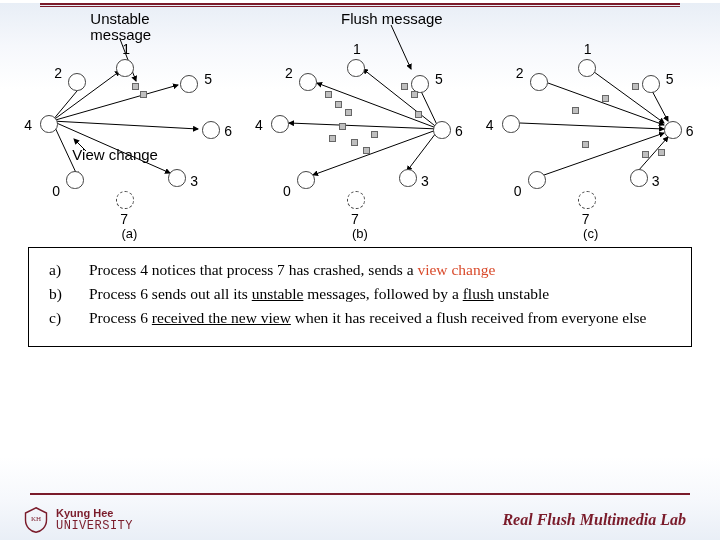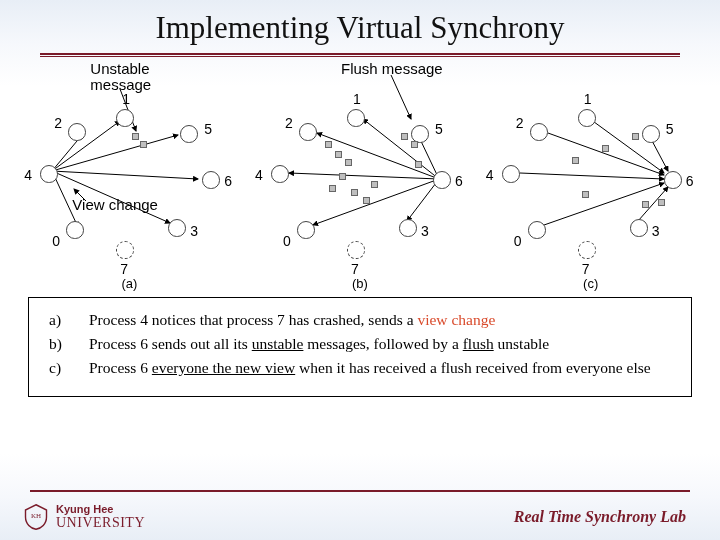--- a/index.html
+++ b/index.html
@@ -40,29 +40,28 @@
   .key { width: 40px; flex: 0 0 40px; }
   .desc .u { text-decoration: underline; }
   .desc .red { color: #d94a2b; }
 
   
   .footer-rule { position: absolute; left: 30px; right: 30px; bottom: 48px; height: 2px; background: #7a1b2a; }
   .footer { position: absolute; left: 0; right: 12px; bottom: 0; height: 46px; display: flex; align-items: center; justify-content: space-between; padding: 0 22px; }
   .logo { display: flex; align-items: center; gap: 6px; }
   .crest { width: 28px; height: 28px; }
   .uni-name { font-family: Arial, sans-serif; font-size: 11px; color: #7a1b2a; font-weight: bold; line-height: 1; }
-  .uni-sub { font-family: Liberation Serif, serif; font-size: 14px; color: #7a1b2a; letter-spacing: 0.5px; }
+  .uni-sub { font-family: Liberation Mono, monospace; font-size: 12px; color: #7a1b2a; letter-spacing: 0.5px; }
   .lab { font-style: italic; font-weight: bold; color: #7a1b2a; font-size: 16px; }
 </style>
 </head>
 <body>
 
 <div class="slide">
 
-  <div class="title">Implementing Virtual Synchrony</div>
   <div class="title-rule-top"></div>
   <div class="title-rule-bot"></div>
 
   <div class="diagram-wrap">
 
     <div class="panel">
       <div class="lbl" style="left:70px; top:0; width:60px;">Unstable message</div>
       <svg class="arrows">
         <defs>
             <marker id="ah" markerWidth="6" markerHeight="6" refX="5" refY="3" orient="auto">
@@ -200,32 +199,32 @@
     <div class="row">
       <div class="key">a)</div>
       <div class="desc"><span>Process 4 notices that process 7 has crashed, sends a </span><span class="red">view change</span></div>
     </div>
     <div class="row">
       <div class="key">b)</div>
       <div class="desc"><span>Process 6 sends out all its </span><span class="u">unstable</span><span> messages, followed by a </span><span class="u">flush</span><span> unstable</span></div>
     </div>
     <div class="row">
       <div class="key">c)</div>
-      <div class="desc"><span>Process 6 </span><span class="u">everyone the new view</span><span> when it has received a flush received from everyone else</span></div>
+      <div class="desc"><span>Process 6 </span><span class="u">received the new view</span><span> when it has received a flush received from everyone else</span></div>
     </div>
   </div>
 
   <div class="footer-rule"></div>
   <div class="footer">
     <div class="logo">
       <svg class="crest" viewBox="0 0 32 32">
         <path d="M16 2 L28 8 V16 C28 24 22 29 16 30 C10 29 4 24 4 16 V8 Z" fill="none" stroke="#7a1b2a" stroke-width="1.6"></path>
         <text x="16" y="17" text-anchor="middle" font-size="8" fill="#7a1b2a" font-family="serif">KH</text>
       </svg>
       <div>
         <div class="uni-name">Kyung Hee</div>
         <div class="uni-sub">UNIVERSITY</div>
       </div>
     </div>
-    <div class="lab">Real Time Synchrony Lab</div>
+    <div class="lab">Real Flush Multimedia Lab</div>
   </div>
 
 </div>
 
 </body></html>

